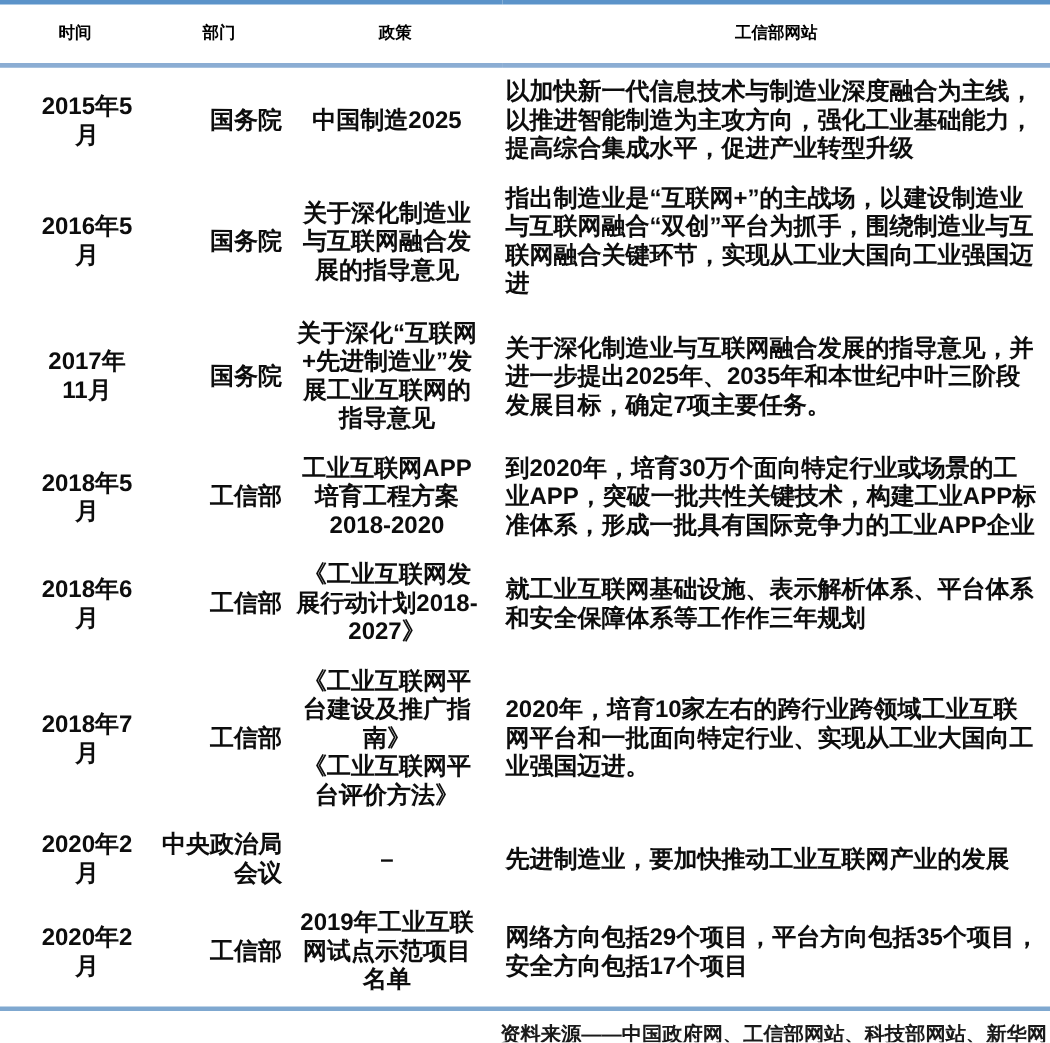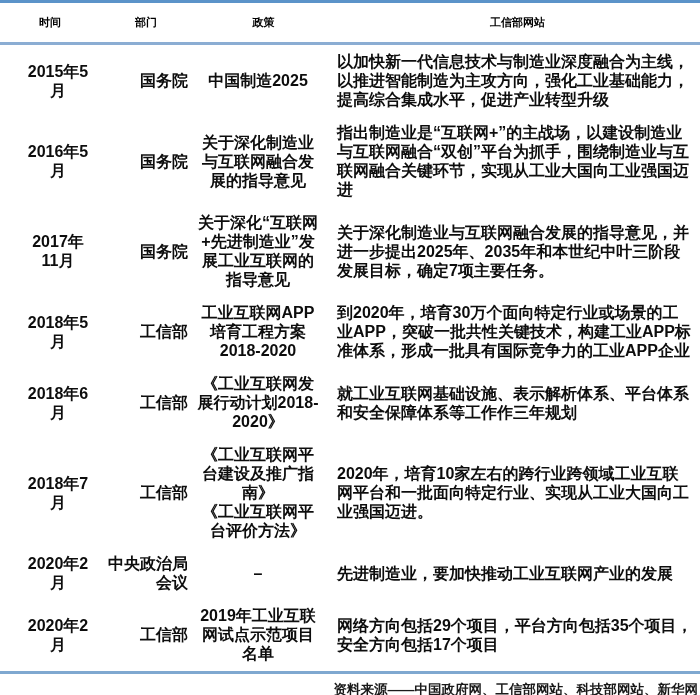--- a/index.html
+++ b/index.html
@@ -110,21 +110,21 @@
       </tr>
       <tr>
         <td class="c-time">2018年5月</td>
         <td class="c-dept">工信部</td>
         <td class="c-policy">工业互联网APP培育工程方案2018-2020</td>
         <td class="c-content">到2020年，培育30万个面向特定行业或场景的工业APP，突破一批共性关键技术，构建工业APP标准体系，形成一批具有国际竞争力的工业APP企业</td>
       </tr>
       <tr>
         <td class="c-time">2018年6月</td>
         <td class="c-dept">工信部</td>
-        <td class="c-policy">《工业互联网发展行动计划2018-2020》</td>
+        <td class="c-policy">《工业互联网发展行动计划2018-2027》</td>
         <td class="c-content">就工业互联网基础设施、表示解析体系、平台体系和安全保障体系等工作作三年规划</td>
       </tr>
       <tr>
         <td class="c-time">2018年7月</td>
         <td class="c-dept">工信部</td>
         <td class="c-policy">《工业互联网平台建设及推广指南》
 《工业互联网平台评价方法》</td>
         <td class="c-content">2020年，培育10家左右的跨行业跨领域工业互联网平台和一批面向特定行业、实现从工业大国向工业强国迈进。</td>
       </tr>
       <tr>

